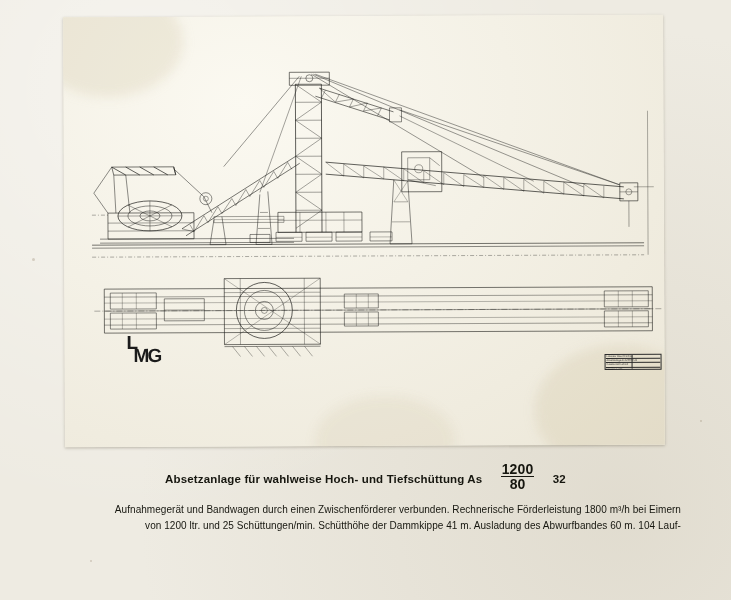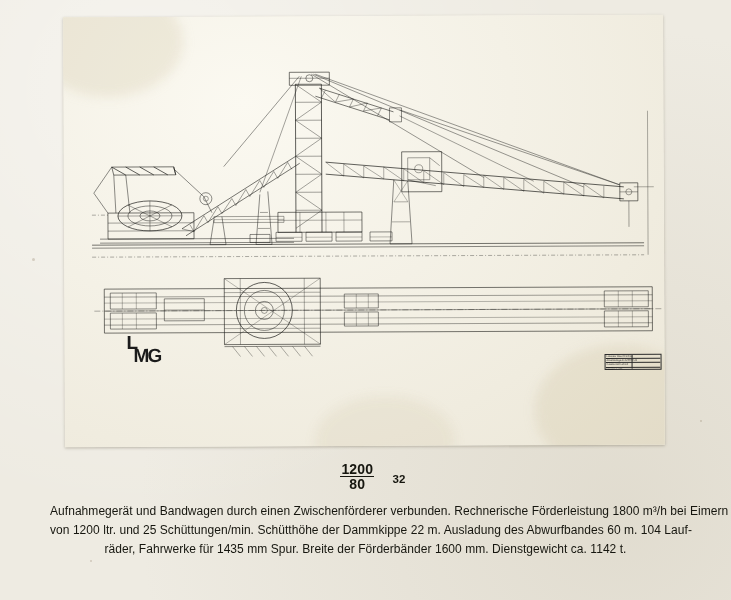--- a/index.html
+++ b/index.html
@@ -120,23 +120,23 @@
     margin: 0 15px;
   }
   .frac .num {
     display: block;
     border-bottom: 1px solid #16160f;
     padding: 0 1px;
   }
   .frac .den { display: block; }
   .caption-body {
     margin-top: 10px;
-    font-size: 12px;
+    font-size: 10px;
     line-height: 1.62;
-    text-align: center;
+    text-align: right;
     letter-spacing: 0.05px;
   }
   .caption-body div { white-space: nowrap; }
 
   
   .speck {
     position: absolute;
     background: rgba(120,100,70,0.25);
     border-radius: 50%;
   }
@@ -422,25 +422,25 @@
       <div class="tb-col"></div>
       <div class="tb-row">Lübecker Maschinenbau</div>
       <div class="tb-row">Absetzanlage As 1200/60-22</div>
       <div class="tb-row">Gesellschaft  Lübeck</div>
       <div class="tb-row">Masstab  1:400</div>
     </div>
   </div>
 
   <div class="caption">
     <div class="caption-title">
+      <span>Absetzanlage für wahlweise Hoch- und Tiefschüttung As</span>
       <span class="frac">
         <span class="num">1200</span>
         <span class="den">80</span>
       </span>
       <span>32</span>
     </div>
     <div class="caption-body">
       <div>Aufnahmegerät und Bandwagen durch einen Zwischenförderer verbunden. Rechnerische Förderleistung 1800 m³/h bei Eimern</div>
-      <div>von 1200 ltr. und 25 Schüttungen/min. Schütthöhe der Dammkippe 22 m. Ausladung des Abwurfbandes 60 m. 104 Lauf-</div>
-      <div>räder, Fahrwerke für 1435 mm Spur. Breite der Förderbänder 1600 mm. Dienstgewicht ca. 1142 t.</div>
+      <div>von 1200 ltr. und 25 Schüttungen/min. Schütthöhe der Dammkippe 41 m. Ausladung des Abwurfbandes 60 m. 104 Lauf-</div>
     </div>
   </div>
 </div>
 
 </body></html>

